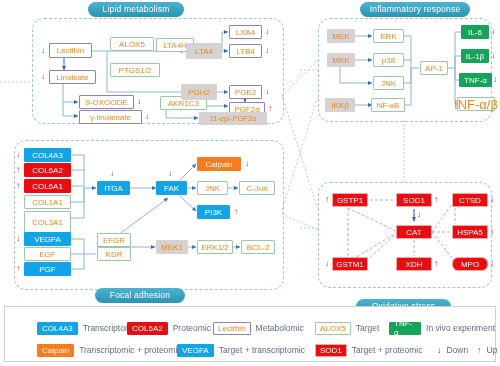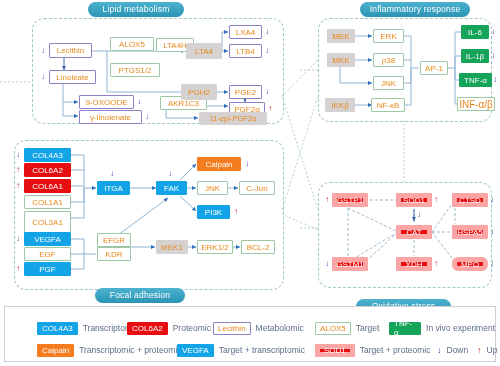--- a/index.html
+++ b/index.html
@@ -22,21 +22,21 @@
      z-index:4;letter-spacing:0px;}
 
   
   .t-transcriptomic{background:#13a4e8;color:#ffffff;border:1px solid #13a4e8;}
   .t-proteomic{background:#e60e10;color:#ffffff;border:1px solid #e60e10;}
   .t-metabolomic{background:#ffffff;color:#e8891c;border:1px solid #8f7fc4;}
   .t-target{background:#ffffff;color:#e8891c;border:1px solid #9dc8a5;}
   .t-invivo{background:#16a35a;color:#ffffff;border:1px solid #16a35a;}
   .t-tp{background:#f57c1f;color:#ffffff;border:1px solid #f57c1f;}
   .t-tt{background:#13a4e8;color:#ffffff;border:1px solid #13a4e8;}
-  .t-tpr{background:#e60e10;color:#ffffff;border:5px solid #fca5a5;}
+  .t-tpr{background:#e60e10;color:#ffffff;border:1px solid #fca5a5;}
   .t-gray{background:#d6d2d2;color:#e8891c;border:1px solid #d6d2d2;}
 
   
   svg.wires{position:absolute;left:0;top:0;width:500px;height:366px;z-index:2;
             pointer-events:none;}
 
   
   .mark{position:absolute;font-size:8px;line-height:8px;z-index:5;font-weight:bold;}
   .mark.down{color:#3b3ba8;}
   .mark.up{color:#e03030;}
@@ -224,21 +224,21 @@
 
   <div class="n t-invivo" style="left:461px;top:25px;width:28px;height:14px;">IL-6</div>
   <div class="mark down" style="left:491px;top:28px;">↓</div>
 
   <div class="n t-invivo" style="left:461px;top:49px;width:28px;height:14px;">IL-1β</div>
   <div class="mark down" style="left:491px;top:52px;">↓</div>
 
   <div class="n t-invivo" style="left:459px;top:73px;width:33px;height:14px;">TNF-α</div>
   <div class="mark down" style="left:493px;top:76px;">↓</div>
 
-  <div class="n t-target" style="left:457px;top:97px;width:38px;height:14px;font-size:10px;">INF-α/β</div>
+  <div class="n t-target" style="left:457px;top:97px;width:38px;height:14px;font-size:13px;">INF-α/β</div>
 
   <div class="n t-transcriptomic" style="left:24px;top:148px;width:47px;height:14px;">COL4A3</div>
   <div class="mark down" style="left:16px;top:151px;">↓</div>
 
   <div class="n t-proteomic" style="left:24px;top:163px;width:47px;height:14px;">COL6A2</div>
   <div class="mark up" style="left:16px;top:166px;">↑</div>
 
   <div class="n t-proteomic" style="left:24px;top:179px;width:47px;height:14px;">COL6A1</div>
   <div class="mark up" style="left:16px;top:182px;">↑</div>
 

